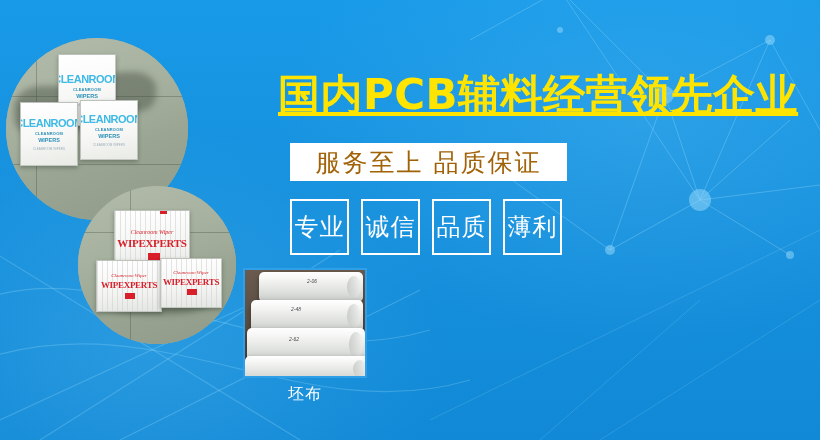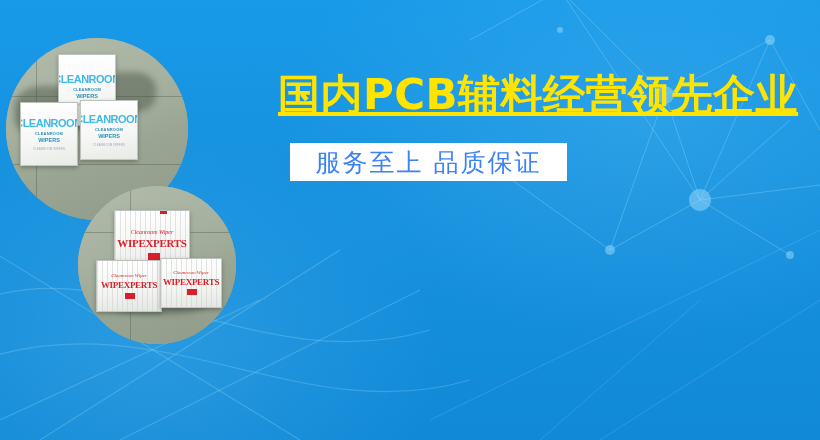--- a/index.html
+++ b/index.html
@@ -110,21 +110,21 @@
   }
 
   
   #subtitle-box {
     position:absolute; left:290px; top:143px;
     width:277px; height:38px;
     background:#ffffff;
     display:flex; align-items:center; justify-content:center;
   }
   #subtitle-text {
-    font-size:25px; color:#3b82f6; font-weight:normal;
+    font-size:25px; color:#a16207; font-weight:normal;
     letter-spacing:2px; white-space:nowrap; line-height:1;
     font-family:"DejaVu Sans","Liberation Sans",sans-serif;
   }
 
   
   #tags { position:absolute; left:290px; top:199px; display:flex; gap:12px; }
   .tag {
     width:59px; height:56px;
     border:2px solid #ffffff;
     display:flex; align-items:center; justify-content:center;
@@ -358,21 +358,49 @@
       <div class="wmark" style="left:26px; top:30px; width:10px; height:6px;"></div>
     </div>
   </div>
 
   <div id="headline" class="nb">国内PCB辅料经营领先企业</div>
 
   <div id="subtitle-box">
     <span id="subtitle-text">服务至上 品质保证</span>
   </div>
 
+  <div id="tags">
+    <div class="tag">
+      <span>专业</span>
+    </div>
+    <div class="tag">
+      <span>诚信</span>
+    </div>
+    <div class="tag">
+      <span>品质</span>
+    </div>
+    <div class="tag">
+      <span>薄利</span>
+    </div>
+  </div>
 
   <div id="strip">
 
 
+    <div class="cell">
+      <div class="thumb">
+        <div class="rolls">
+          <div class="roll" style="left:14px; top:2px;  width:104px; height:30px;"></div>
+          <div class="roll" style="left:6px;  top:30px; width:112px; height:32px;"></div>
+          <div class="roll" style="left:2px;  top:58px; width:118px; height:34px;"></div>
+          <div class="roll" style="left:0px;  top:86px; width:124px; height:26px;"></div>
+          <div class="roll-mark" style="left:62px; top:8px;">2-06</div>
+          <div class="roll-mark" style="left:46px; top:36px;">2-48</div>
+          <div class="roll-mark" style="left:44px; top:66px;">2-62</div>
+        </div>
+      </div>
+      <div class="cap">坯布</div>
+    </div>
 
 
 
   </div>
 </div>
 
 </body></html>

